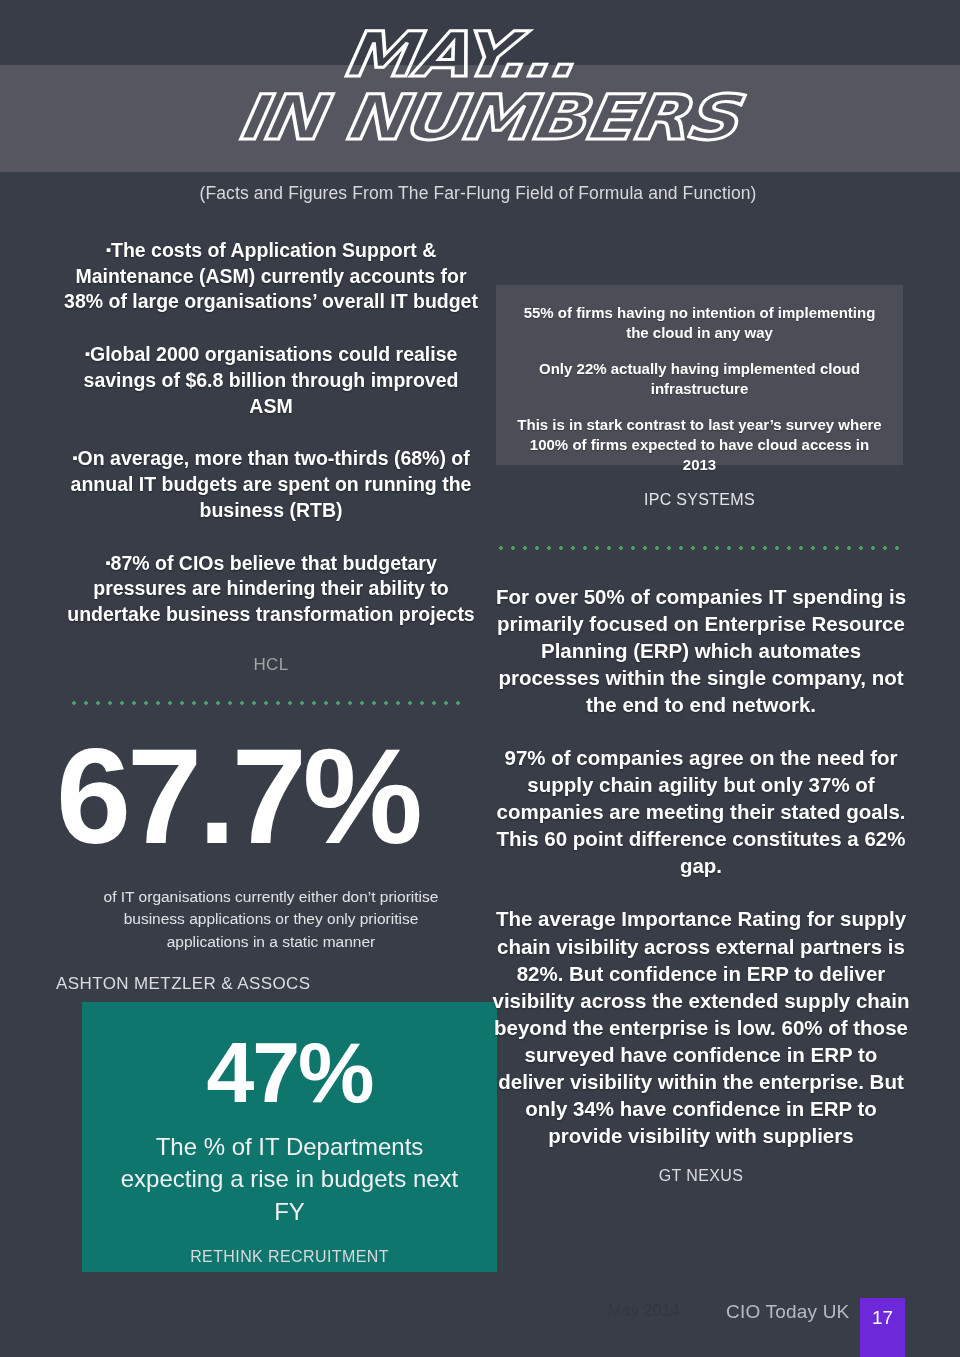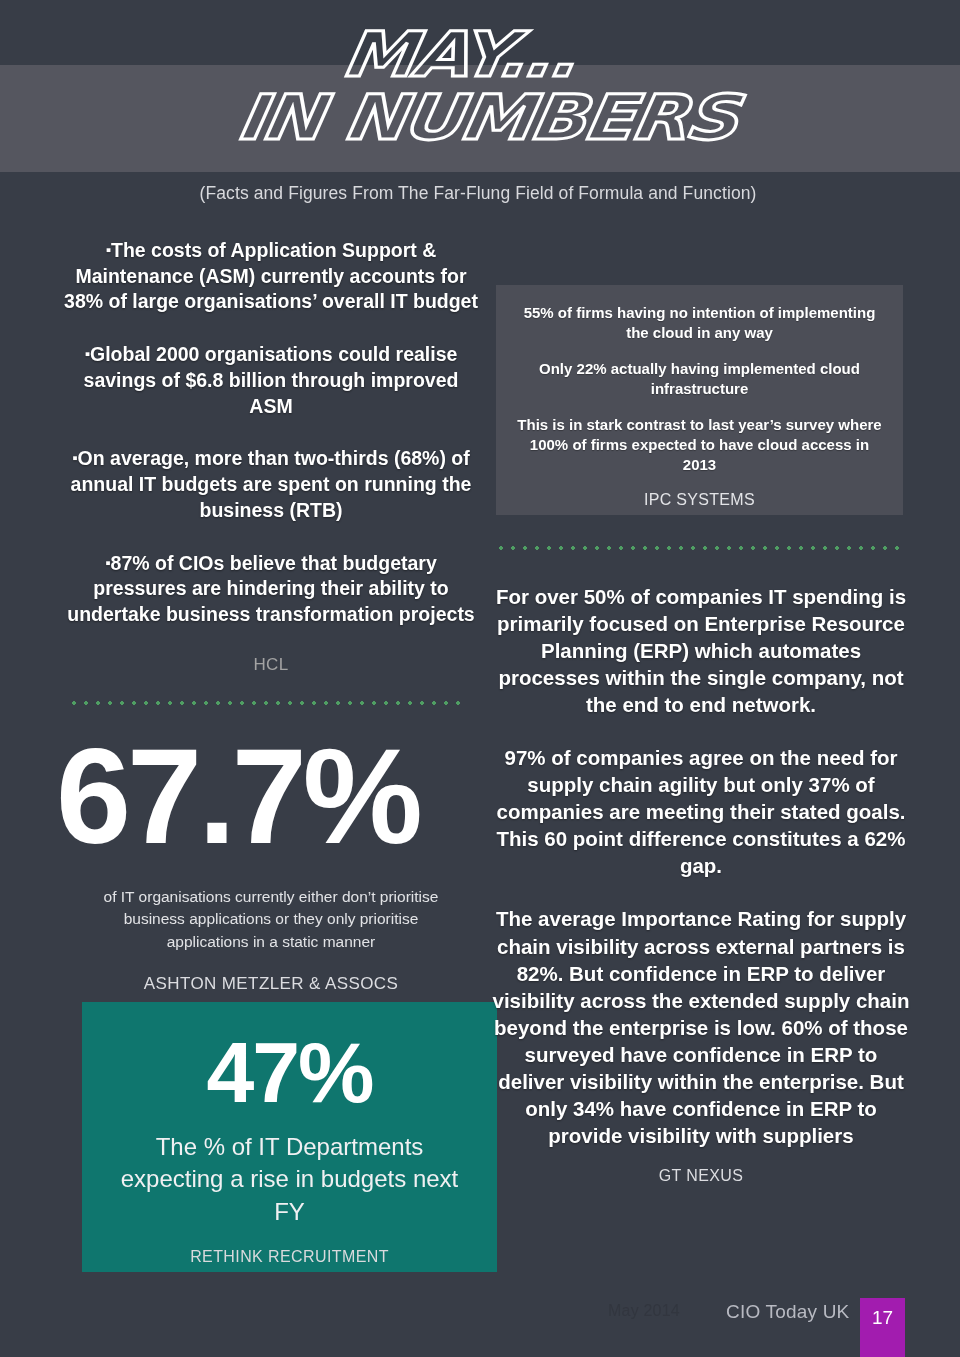--- a/index.html
+++ b/index.html
@@ -115,21 +115,21 @@
   #big-number-caption {
     text-align:center;
     font-size:15.5px;
     line-height:1.46;
     color:#e2e3e6;
     margin-top:22px;
     padding:0 34px;
     font-weight:400;
   }
   #big-number-source {
-    text-align:center;
+    text-align:left;
     font-size:17px;
     color:#dcdde1;
     margin-top:20px;
     letter-spacing:0.4px;
   }
 
   
   #card-47 {
     position:absolute; left:82px; top:1002px;
     width:415px; height:270px;
@@ -157,21 +157,21 @@
     text-align:center;
     font-size:16px;
     color:#d9dadd;
     margin-top:20px;
     letter-spacing:0.4px;
   }
 
   
   #ipc-box {
     position:absolute; left:496px; top:285px;
-    width:407px; height:230px;
+    width:407px; height:180px;
     background:#4c4e57;
     padding:18px 18px 0 18px;
   }
   .ipc-line {
     text-align:center;
     font-size:15px;
     font-weight:bold;
     line-height:1.33;
     color:#ffffff;
     margin-bottom:16px;
@@ -216,21 +216,21 @@
   }
   #footer-brand {
     position:absolute; left:726px; top:1301px;
     font-size:19px;
     color:#b8bac2;
     letter-spacing:0.2px;
   }
   #page-number-box {
     position:absolute; left:860px; top:1298px;
     width:45px; height:59px;
-    background:#a21caf;
+    background:#6d28d9;
   }
   #page-number {
     position:absolute; left:0; top:9px;
     width:45px; text-align:center;
     font-size:19px;
     color:#ffffff;
   }
 </style>
 </head>
 <body>

